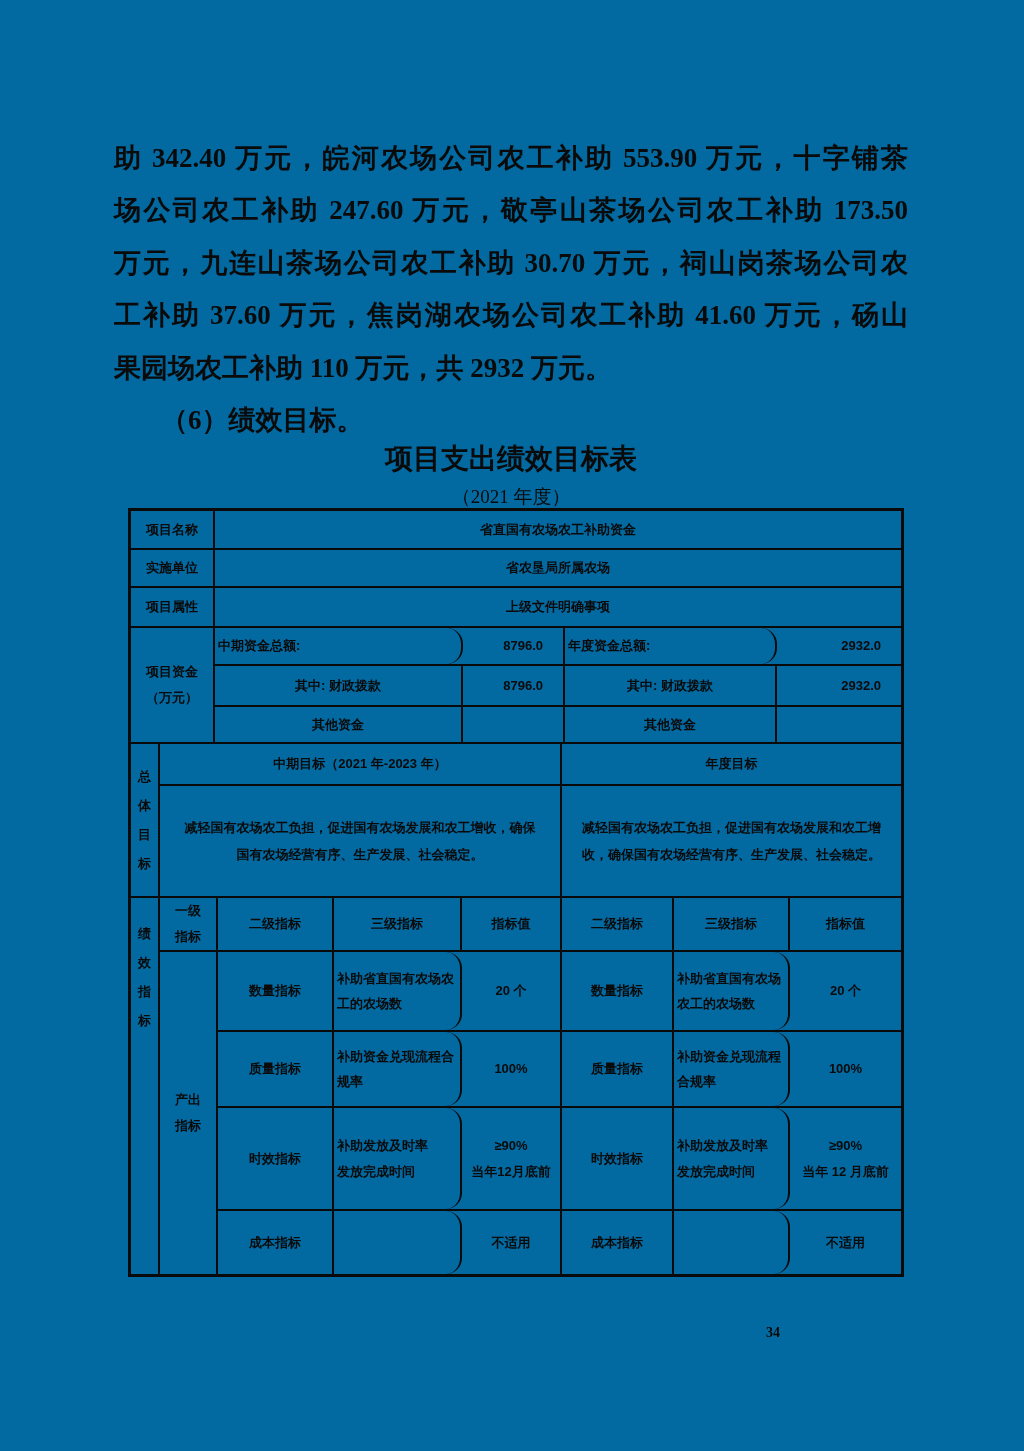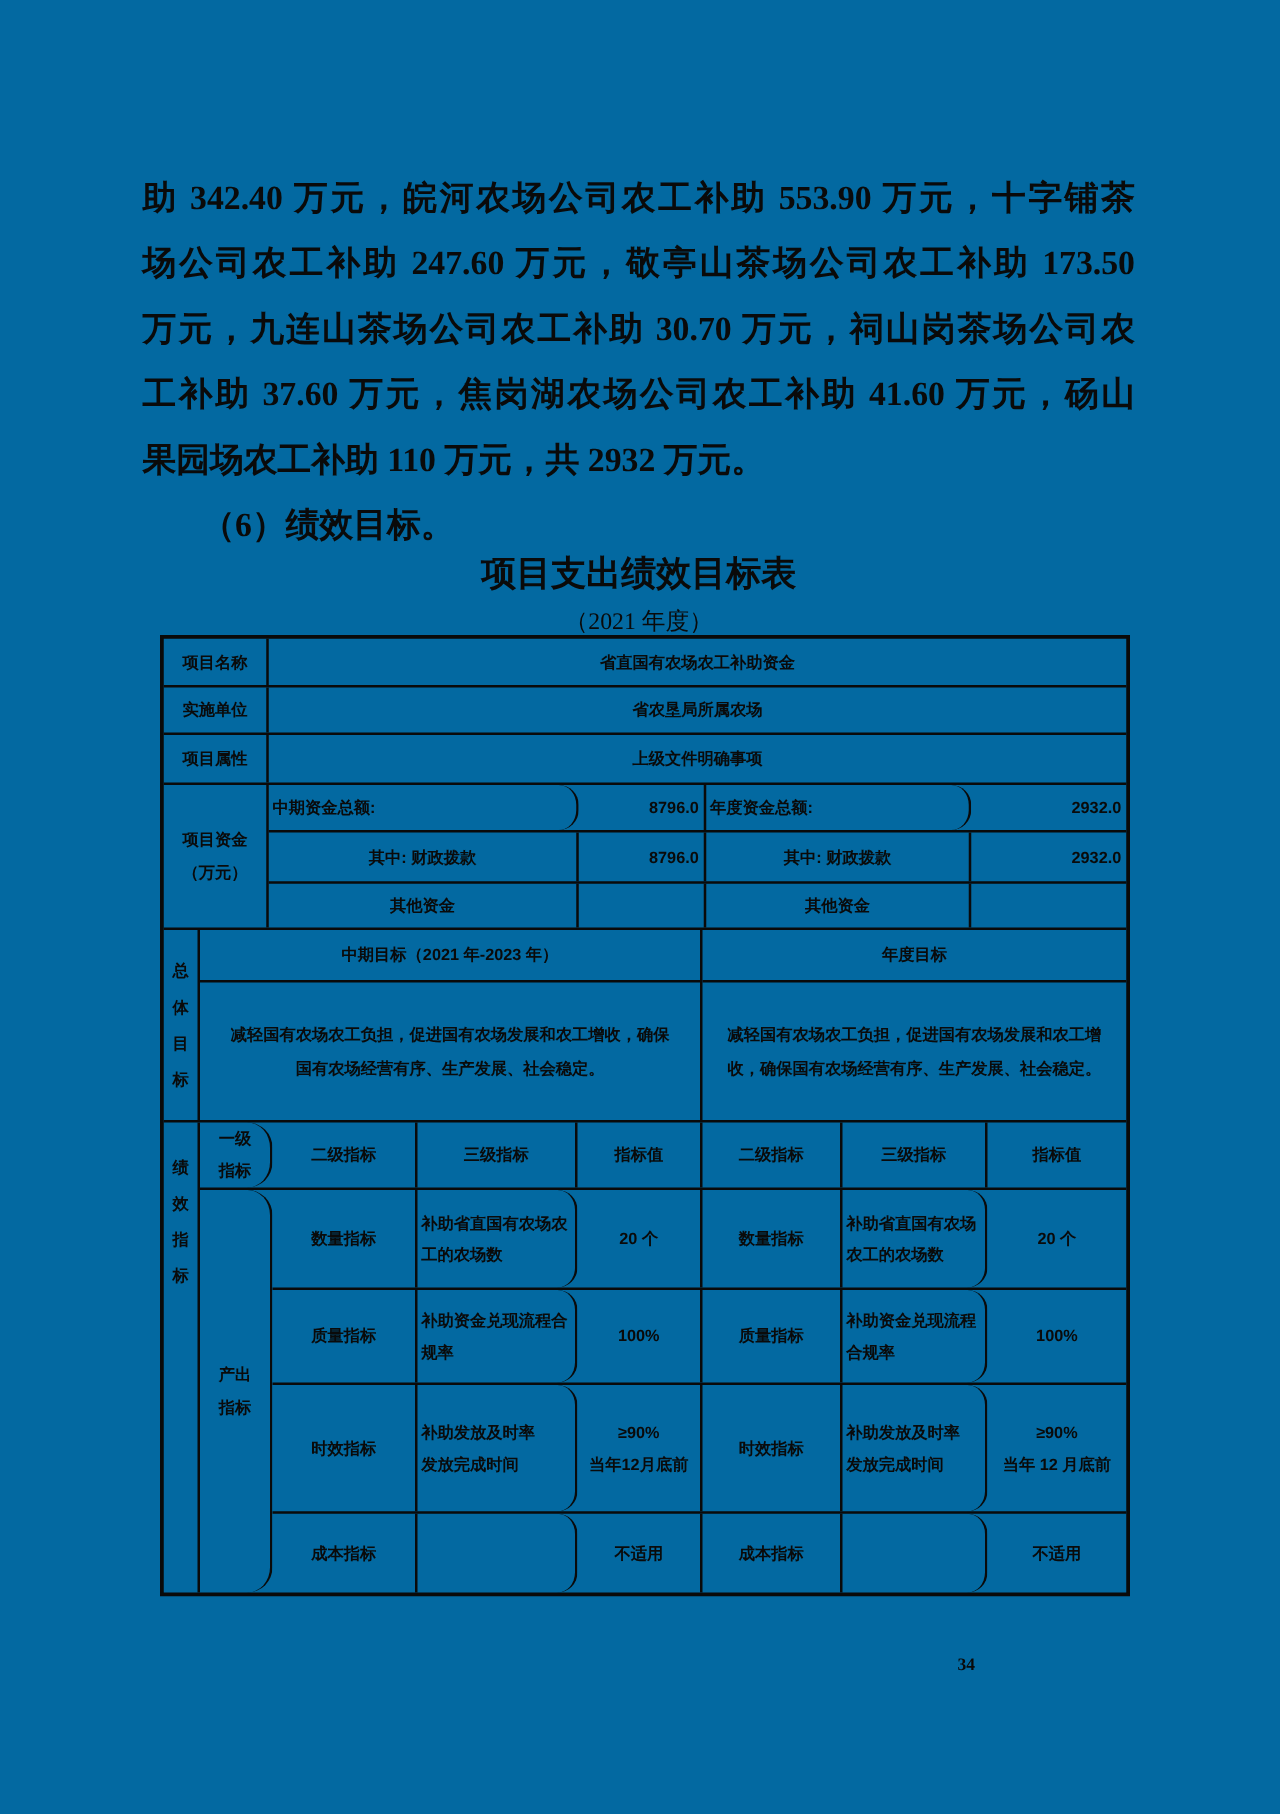--- a/index.html
+++ b/index.html
@@ -34,21 +34,21 @@
   .col > .r:last-child { border-bottom:none; }
   .grp:last-child { border-bottom:none; }
   .c {
     display:flex; align-items:center; border-right:2px solid #0a0a0a;
     padding:1px 3px; word-break:break-all; min-width:0; overflow:hidden;
   }
   .r > .c:last-child, .grp > .c:last-child { }
   .r > *:last-child { border-right:none; }
   .cc { justify-content:center; text-align:center; }
   .cl { justify-content:flex-start; text-align:left;border-radius:16px; }
-  .cnum { justify-content:flex-end; text-align:right; padding-right:4px; }
+  .cnum { justify-content:flex-end; text-align:right; padding-right:20px; }
   .prewrap { white-space:pre-line; }
   
   .w84  { flex:0 0 84px; }
   .w248 { flex:0 0 248px; }
   .w102 { flex:0 0 102px; }
   .w212 { flex:0 0 212px; }
   .f1   { flex:1 1 0; }
   
   .h39 { flex:0 0 39px; } .h38 { flex:0 0 38px; } .h40 { flex:0 0 40px; }
   .h41 { flex:0 0 41px; } .h42 { flex:0 0 42px; }
@@ -58,21 +58,21 @@
   .vlabel {
     flex:0 0 29px; border-right:2px solid #0a0a0a; padding:0 4px;
     display:flex; align-items:center; justify-content:center;
     word-break:break-all; line-height:29px; text-align:center;
   }
   .vlabel.vtop { align-items:flex-start; padding-top:21px; }
   .goal-left { flex:0 0 402px; border-right:2px solid #0a0a0a; }
   .goal-cell { flex:1 1 0; display:flex; align-items:center; justify-content:center;
                text-align:center; padding:4px 20px; line-height:27.5px; word-break:break-all; }
   
-  .wL1 { flex:0 0 58px;border-radius:20px; }  .wA2 { flex:0 0 116px; } .wA3 { flex:0 0 128px; } .wAV { flex:0 0 100px; }
+  .wL1 { flex:0 0 58px; }  .wA2 { flex:0 0 116px; } .wA3 { flex:0 0 128px; } .wAV { flex:0 0 100px; }
   .wB2 { flex:0 0 112px; } .wB3 { flex:0 0 116px; }
   .ind3 { line-height:25.5px; padding:2px 3px; }
   .indv { line-height:25.5px; }
   
   .pagenum { position:absolute; left:766px; top:1325px; font-size:14px; font-weight:bold; }
 </style>
 </head>
 <body>
 
 <div class="page">

